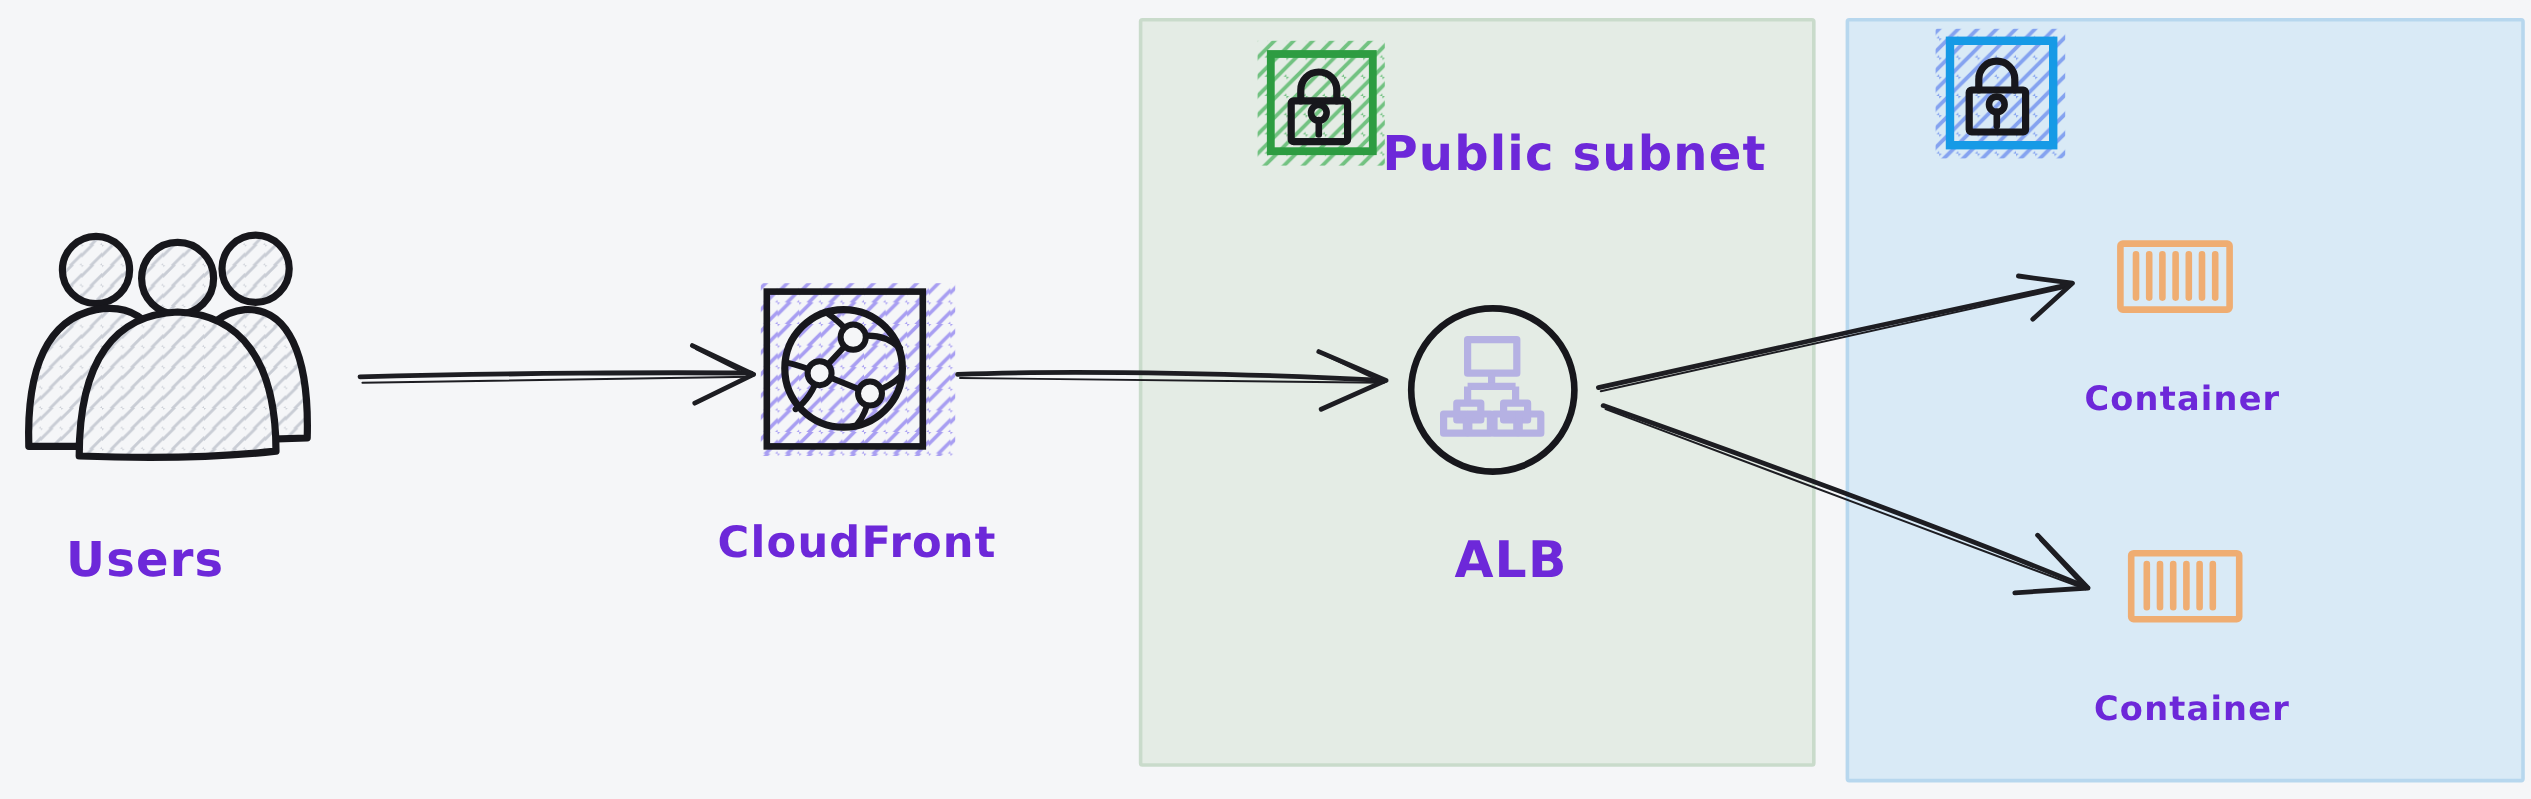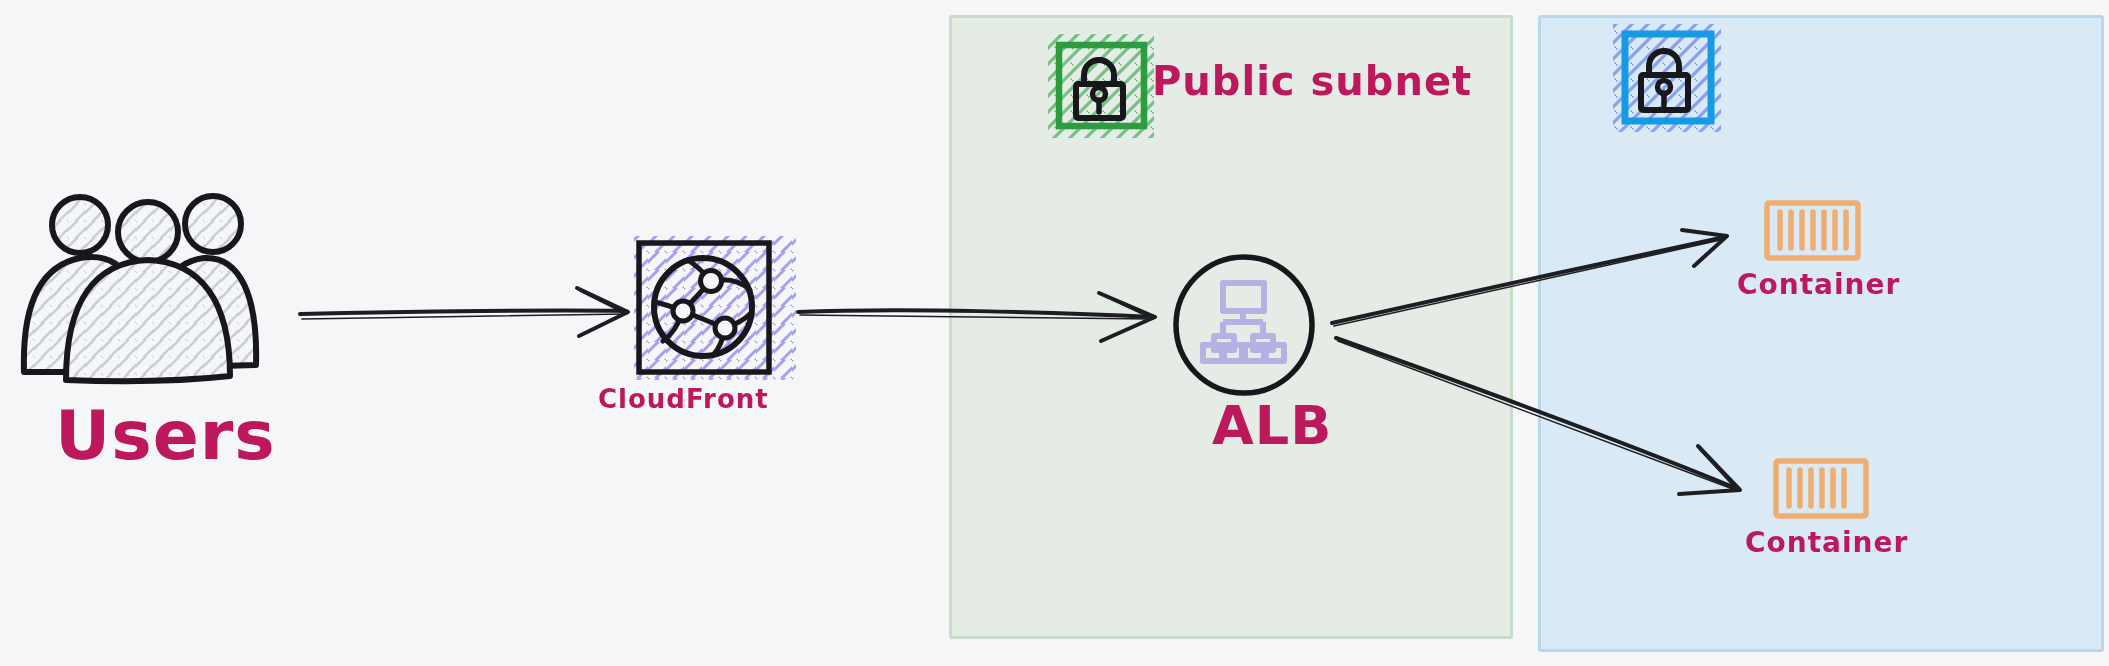--- a/index.html
+++ b/index.html
@@ -34,27 +34,28 @@
     position: absolute;
     left: 0; top: 0;
     width: 2109px;
     height: 666px;
   }
   .label {
     position: absolute;
     white-space: nowrap;
     font-weight: 600;
     letter-spacing: 1px;
-    color: #be185d;
+    color: #6d28d9;
+    margin-top: 48px;
   }
-  #users-label      { left: 55px;  top: 396px; font-size: 68px; font-weight: 700; }
-  #cloudfront-label { left: 598px; top: 384px; font-size: 26px; }
+  #users-label      { left: 55px;  top: 396px; font-size: 40px; font-weight: 700; }
+  #cloudfront-label { left: 598px; top: 384px; font-size: 36px; }
   #public-subnet-label  { left: 1152px; top: 58px; font-size: 40px; }
   #private-subnet-label { left: 1718px; top: 58px; font-size: 40px; }
-  #alb-label { left: 1212px; top: 394px; font-size: 54px; }
+  #alb-label { left: 1212px; top: 394px; font-size: 42px; }
   #container-top-label    { left: 1737px; top: 268px; font-size: 28px; }
   #container-bottom-label { left: 1745px; top: 526px; font-size: 28px; }
 </style>
 </head>
 <body>
 
 <div id="canvas">
 
   <div class="region" id="public-subnet-region"></div>
   <div class="region" id="private-subnet-region"></div>

